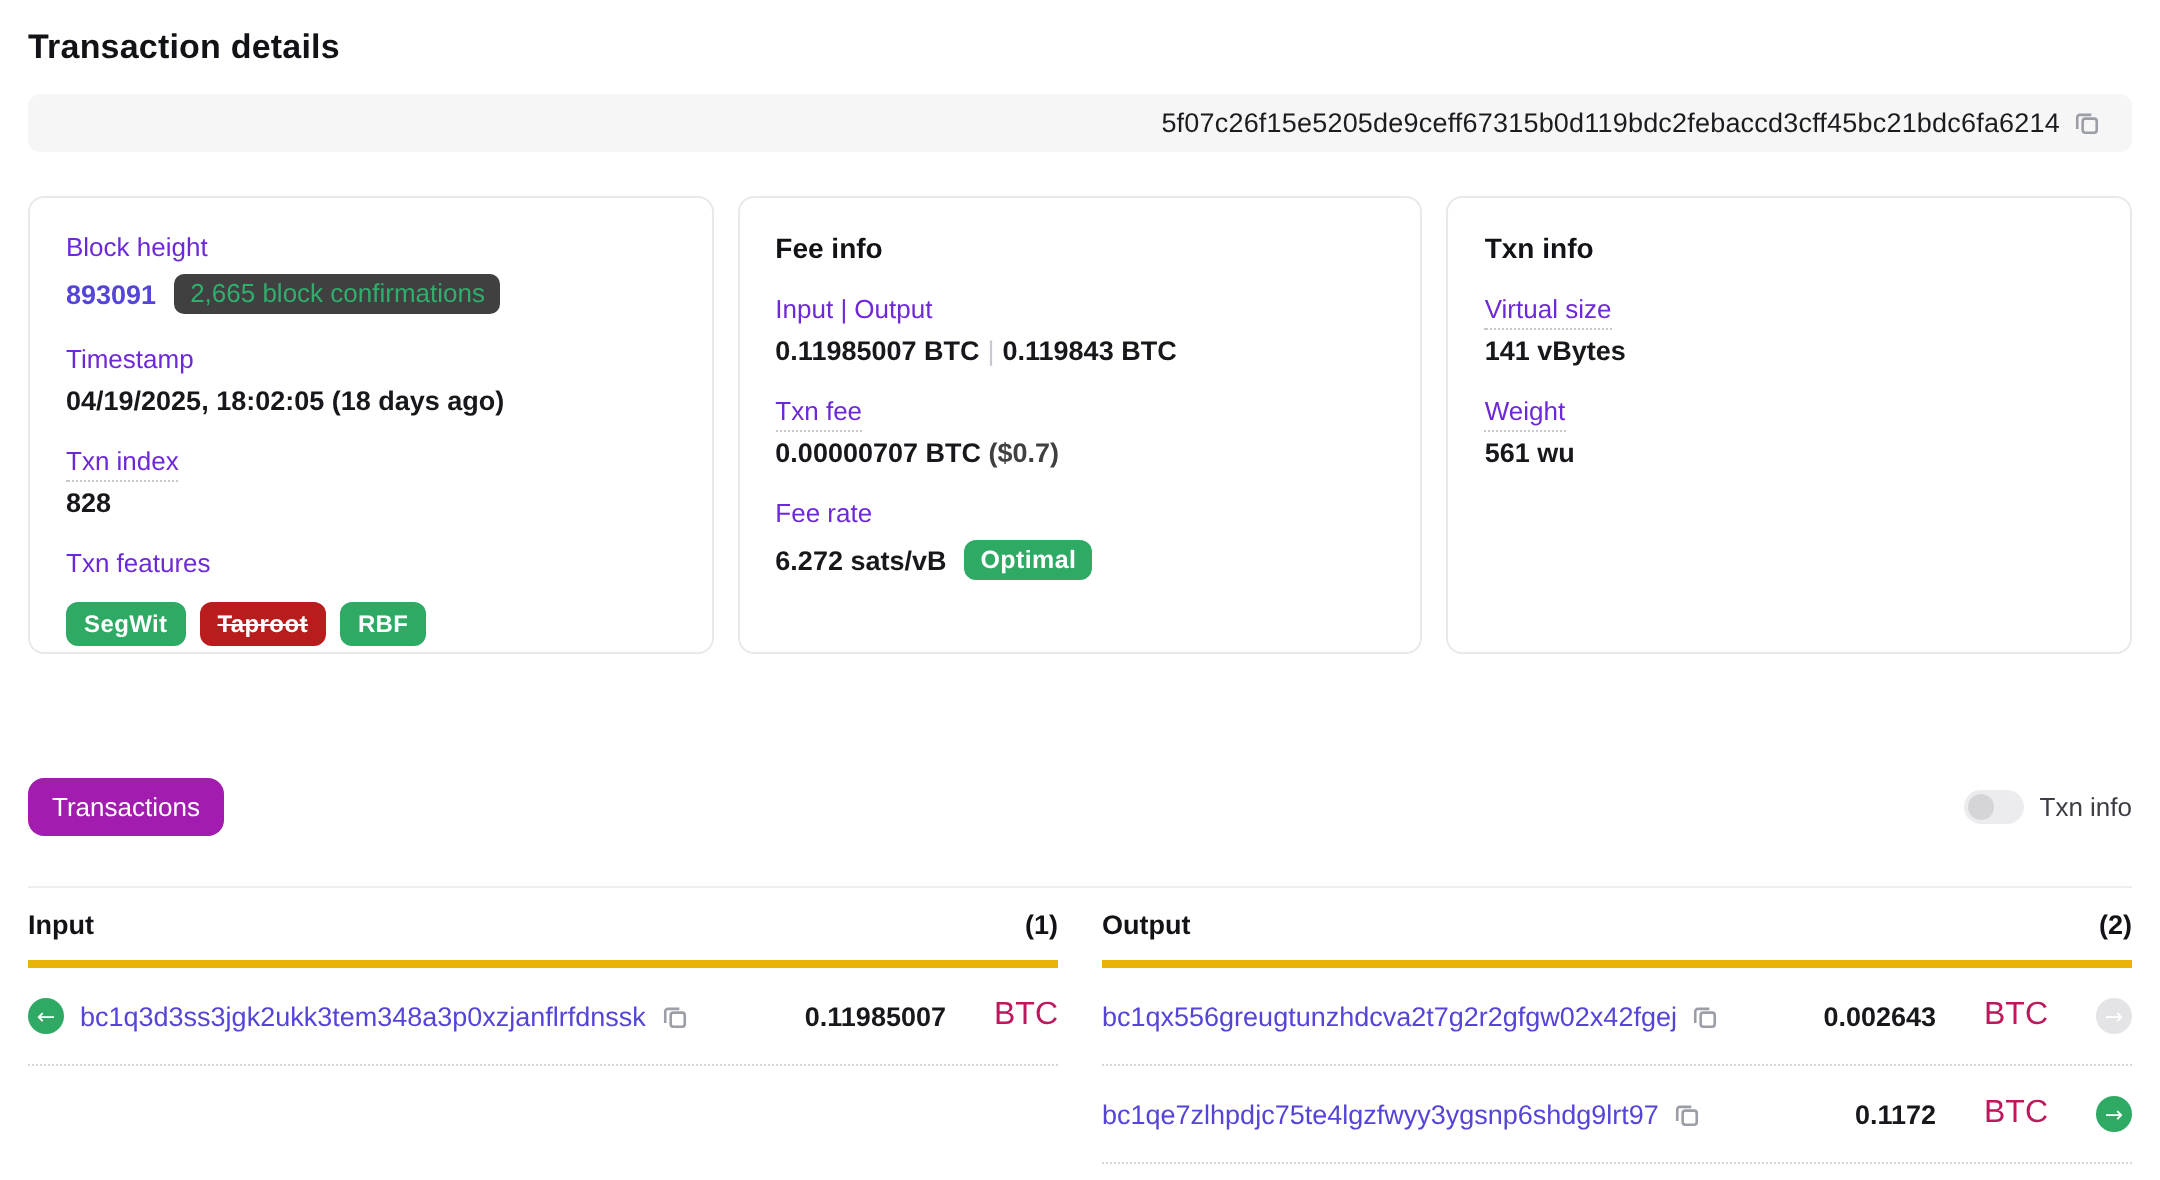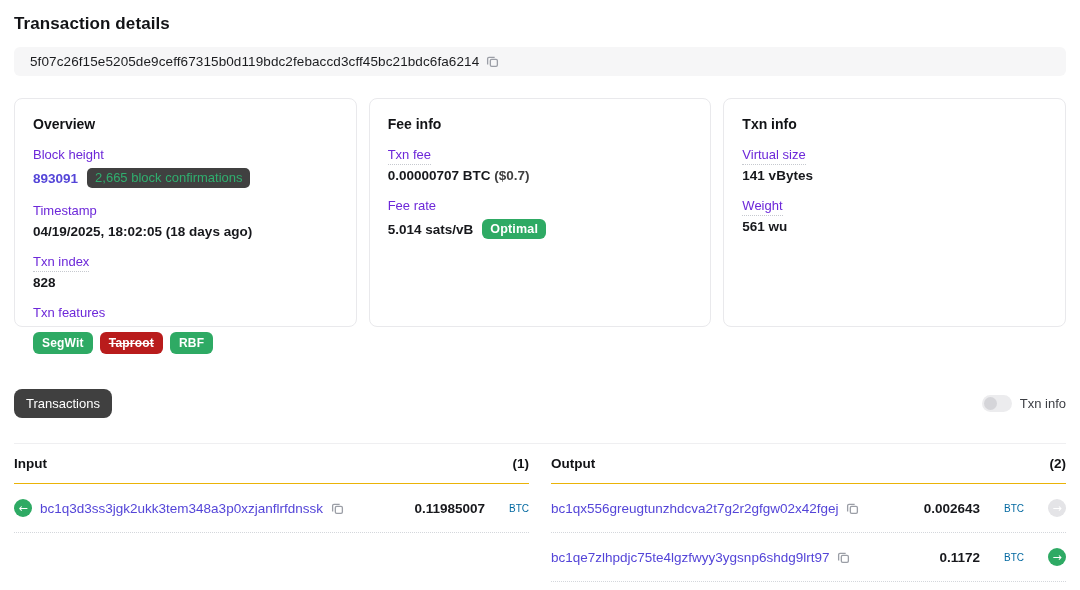--- a/index.html
+++ b/index.html
@@ -23,20 +23,21 @@
   
   .txid-bar {
     margin-top: 13px;
     height: 29px;
     background: #f6f6f7;
     border-radius: 6px;
     display: flex;
     align-items: center;
     padding: 0 16px;
     gap: 7px;
+    justify-content: flex-end;
   }
   .txid-bar .txid {
     font-size: 13.5px;
     color: #1b1c1f;
     letter-spacing: .1px;
   }
   .copy-icon { display: inline-flex; align-items: center; color: #9b9ea6; cursor: pointer; }
   .copy-icon svg { width: 13px; height: 13px; }
 
   
@@ -90,21 +91,21 @@
   .badge.pill-inline { padding: 3px 8px; font-size: 12.5px; }
 
   
   .tx-section-head {
     margin-top: 62px;
     display: flex;
     justify-content: space-between;
     align-items: center;
   }
   .tab-black {
-    background: #404040;
+    background: #a21caf;
     color: #ffffff;
     font-size: 13px;
     padding: 7px 12px;
     border-radius: 8px;
     border: none;
     cursor: pointer;
     font-family: "Liberation Sans", sans-serif;
   }
   .toggle-wrap { display: flex; align-items: center; gap: 8px; cursor: pointer; }
   .toggle {
@@ -124,37 +125,37 @@
 
   
   .tx-table { margin-top: 25px; border-top: 1px solid #efeff1; }
   .cols { display: flex; gap: 22px; }
   .col { flex: 1; min-width: 0; }
   .col-head {
     display: flex;
     justify-content: space-between;
     align-items: center;
     height: 40px;
-    border-bottom: 1px solid #eab308;
+    border-bottom: 4px solid #eab308;
     font-size: 13.5px;
     font-weight: bold;
     color: #121316;
   }
   .row {
     display: flex;
     justify-content: space-between;
     align-items: center;
     height: 49px;
     border-bottom: 1px dotted #d4d7dc;
   }
   .addr-wrap { display: flex; align-items: center; gap: 8px; min-width: 0; }
   .addr { color: #5445d8; font-size: 13.5px; text-decoration: none; white-space: nowrap; cursor: pointer; }
   .amount-wrap { display: flex; align-items: center; gap: 24px; white-space: nowrap; }
   .amount { font-size: 13.5px; font-weight: bold; color: #17181c; }
-  .unit { font-size: 10px; color: #0369a1; }
+  .unit { font-size: 16px; color: #be185d; }
   .dir-icon {
     width: 18px; height: 18px;
     border-radius: 50%;
     display: inline-flex;
     align-items: center;
     justify-content: center;
     color: #ffffff;
     font-size: 11px;
     font-family: "DejaVu Sans", sans-serif;
     flex: none;
@@ -175,21 +176,20 @@
       <svg viewBox="0 0 24 24" fill="none" stroke="currentColor" stroke-width="2.4">
           <rect x="8" y="8" width="13" height="13" rx="2.5"></rect>
           <path d="M16 4.5H5.5A2.5 2.5 0 0 0 3 7v10.5" fill="none"></path>
         </svg>
     </span>
   </div>
 
   <div class="cards">
 
     <section class="card">
-      <h2>Overview</h2>
       <div class="field">
         <div class="label">Block height</div>
         <div class="value-row">
           <a class="link">893091</a>
           <span class="conf-badge">2,665 block confirmations</span>
         </div>
       </div>
       <div class="field">
         <div class="label">Timestamp</div>
         <div class="value">04/19/2025, 18:02:05 (18 days ago)</div>
@@ -204,29 +204,35 @@
           <span class="badge green">SegWit</span>
           <span class="badge red">Taproot</span>
           <span class="badge green">RBF</span>
         </div>
       </div>
     </section>
 
     <section class="card">
       <h2>Fee info</h2>
       <div class="field">
+        <div class="label">Input | Output</div>
+        <div class="value">
+          <span>0.11985007 BTC</span><span class="sep">|</span><span>0.119843 BTC</span>
+        </div>
+      </div>
+      <div class="field">
         <div class="label dotted"><span>Txn fee</span></div>
         <div class="value">
           <span>0.00000707 BTC</span> <span class="muted">($0.7)</span>
         </div>
       </div>
       <div class="field">
         <div class="label">Fee rate</div>
         <div class="value value-row">
-          <span>5.014 sats/vB</span>
+          <span>6.272 sats/vB</span>
           <span class="badge green pill-inline">Optimal</span>
         </div>
       </div>
     </section>
 
     <section class="card">
       <h2>Txn info</h2>
       <div class="field">
         <div class="label dotted"><span>Virtual size</span></div>
         <div class="value">141 vBytes</div>

